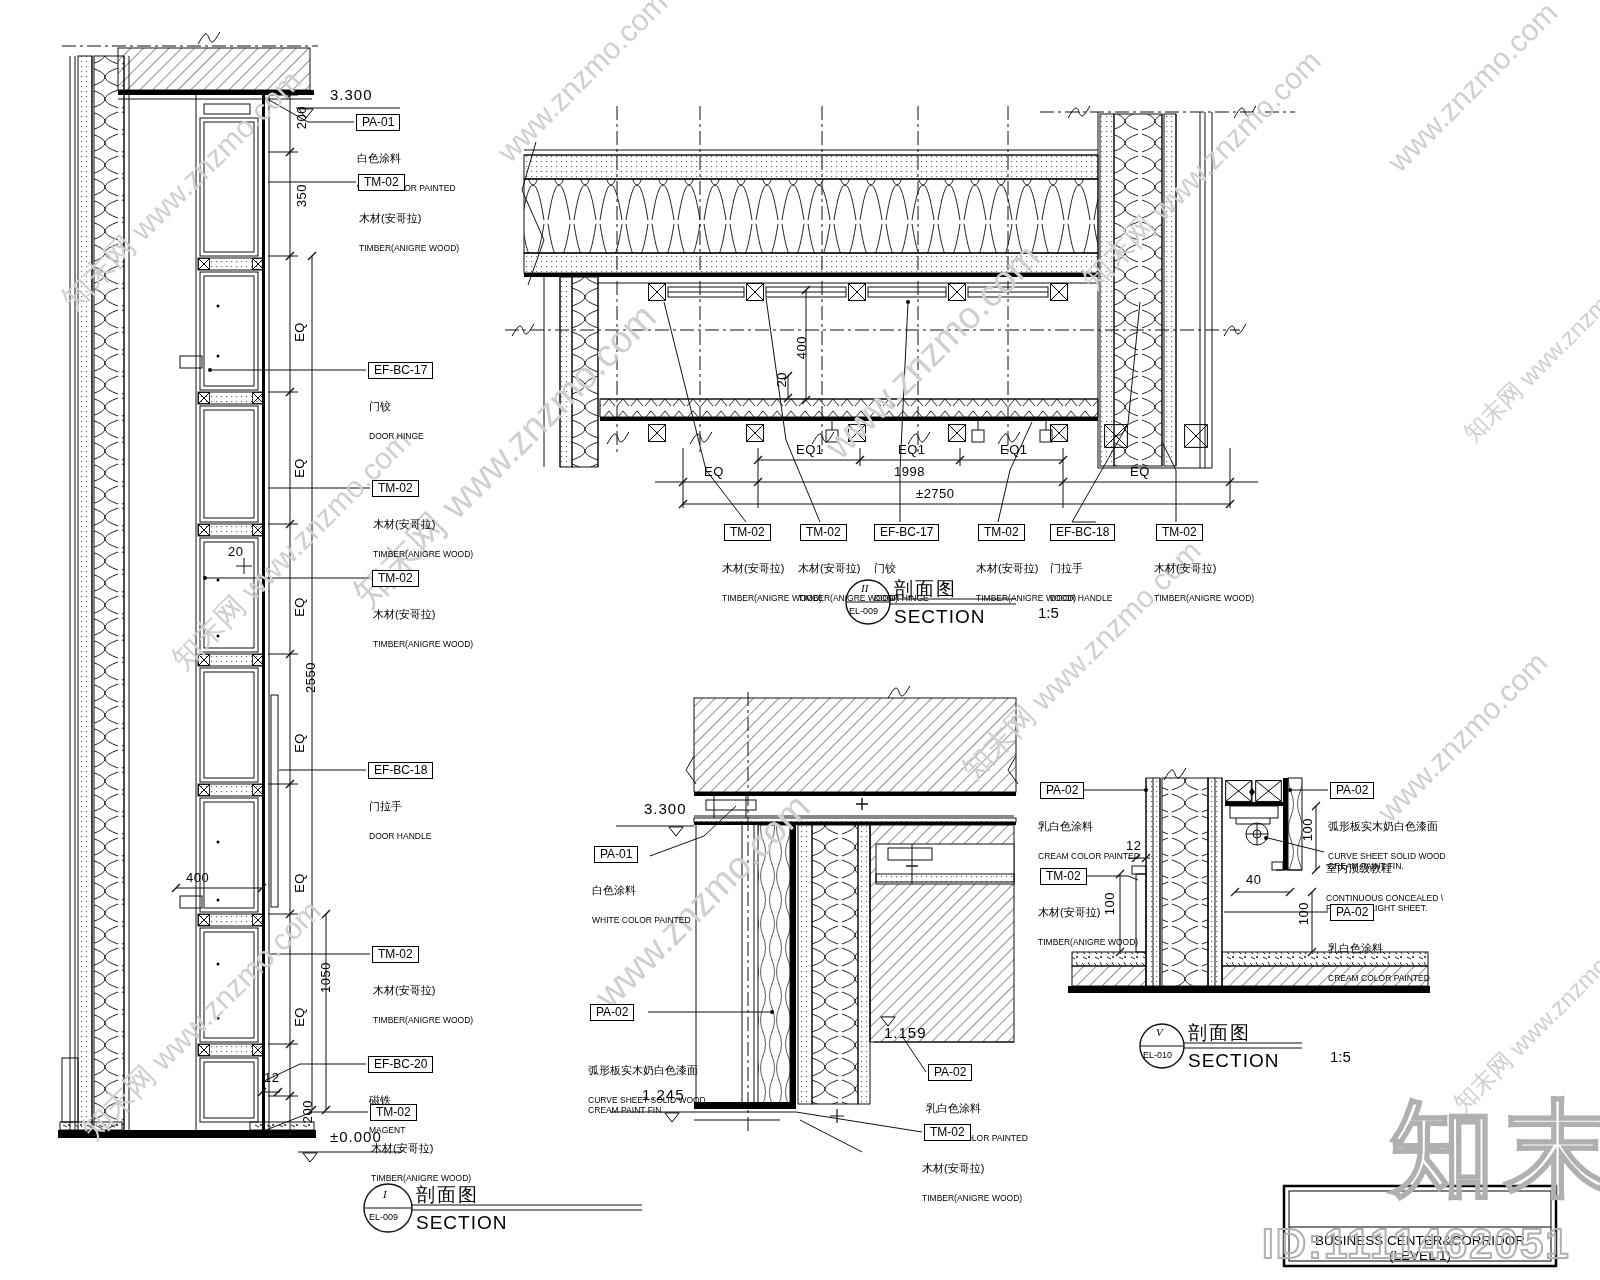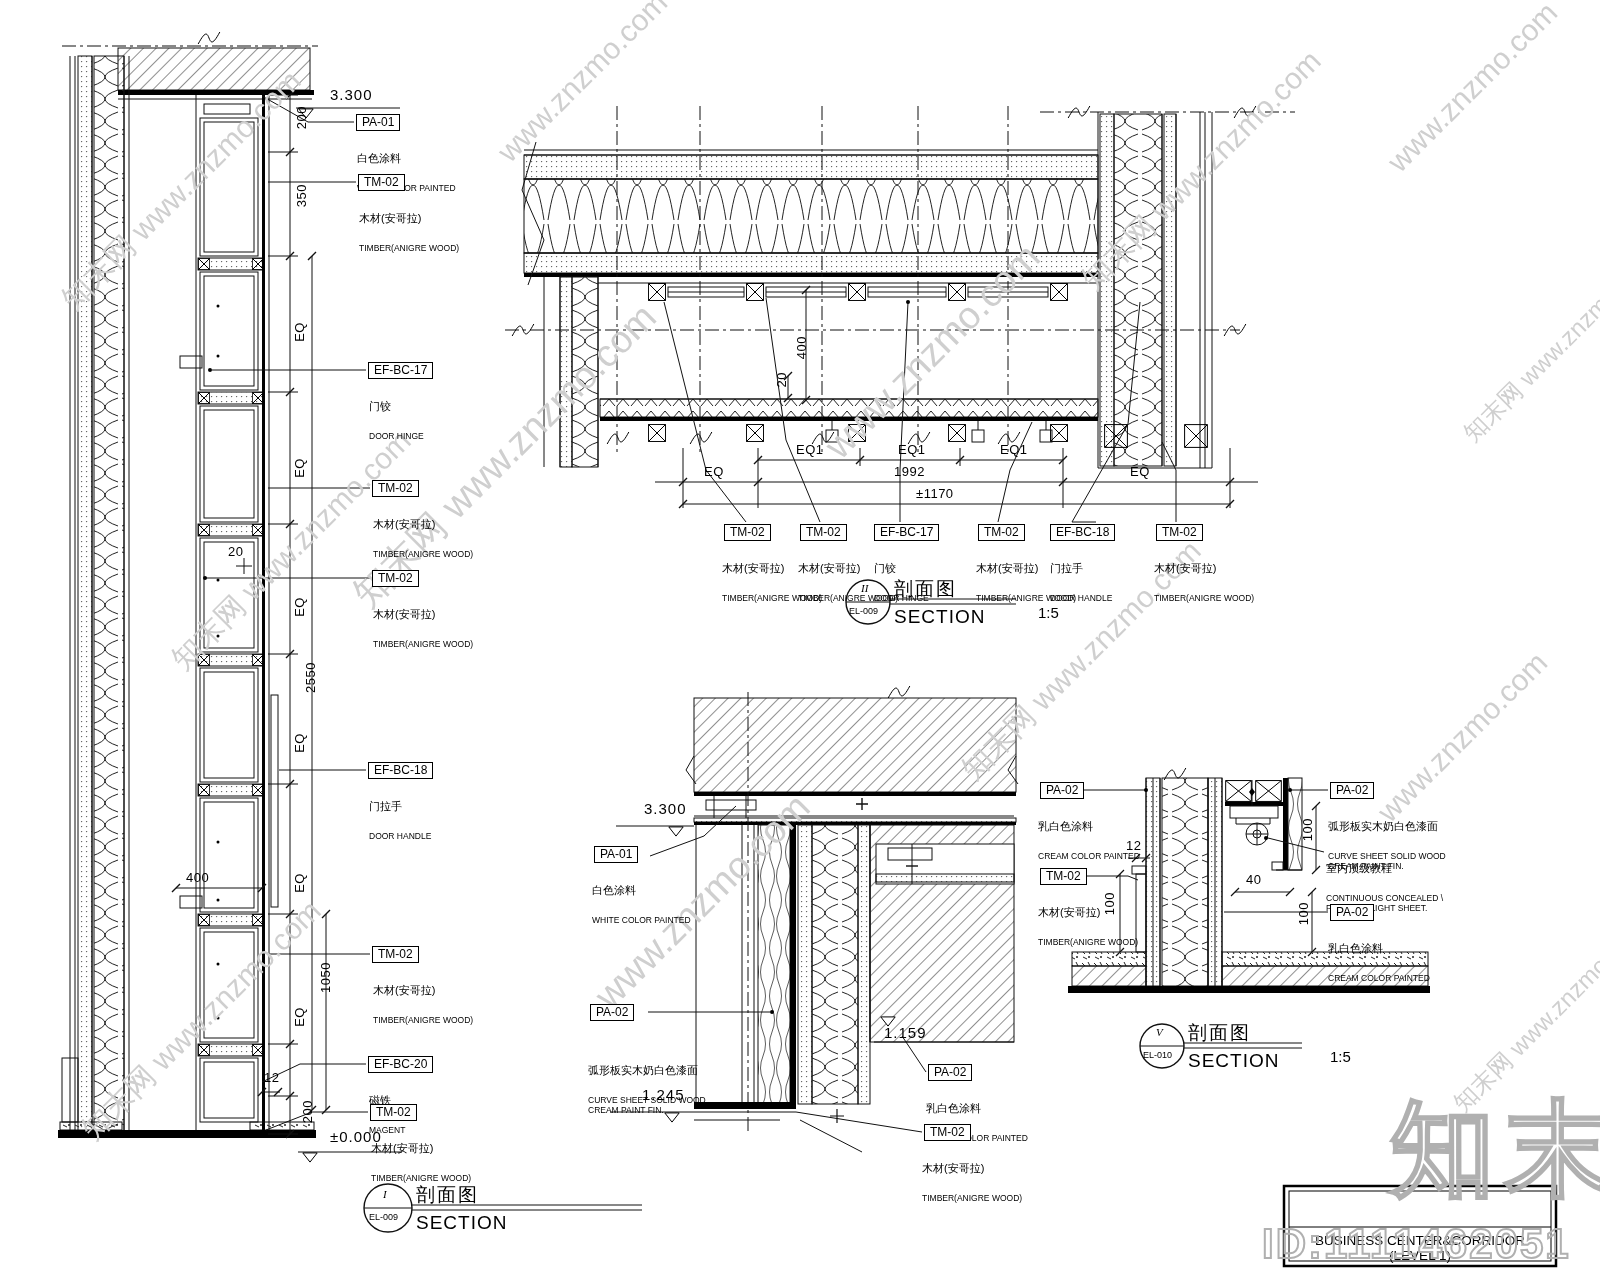--- a/index.html
+++ b/index.html
@@ -527,22 +527,22 @@
 <div class="sec-num" style="left:383px;top:1188px">I</div>
 <div class="sec-sheet" style="left:369px;top:1212px">EL-009</div>
 <div class="sec-cn" style="left:416px;top:1182px">剖面图</div>
 <div class="sec-en" style="left:416px;top:1212px">SECTION</div>
 
 <div class="t" style="left:796px;top:442px">EQ1</div>
 <div class="t" style="left:898px;top:442px">EQ1</div>
 <div class="t" style="left:1000px;top:442px">EQ1</div>
 <div class="t" style="left:704px;top:464px">EQ</div>
 <div class="t" style="left:1130px;top:464px">EQ</div>
-<div class="t" style="left:894px;top:464px">1992</div>
-<div class="t" style="left:916px;top:486px">±1170</div>
+<div class="t" style="left:894px;top:464px">1998</div>
+<div class="t" style="left:916px;top:486px">±2750</div>
 <div class="tv" style="left:794px;top:336px">400</div>
 <div class="tv" style="left:774px;top:372px">20</div>
 
 <div class="code-box" style="left:724px;top:524px">TM-02</div>
 <div class="sub" style="left:722px;top:544px">
   <div class="zh">木材(安哥拉)</div>
   <div class="en">TIMBER(ANIGRE WOOD)</div>
 </div>
 <div class="code-box" style="left:800px;top:524px">TM-02</div>
 <div class="sub" style="left:798px;top:544px">

